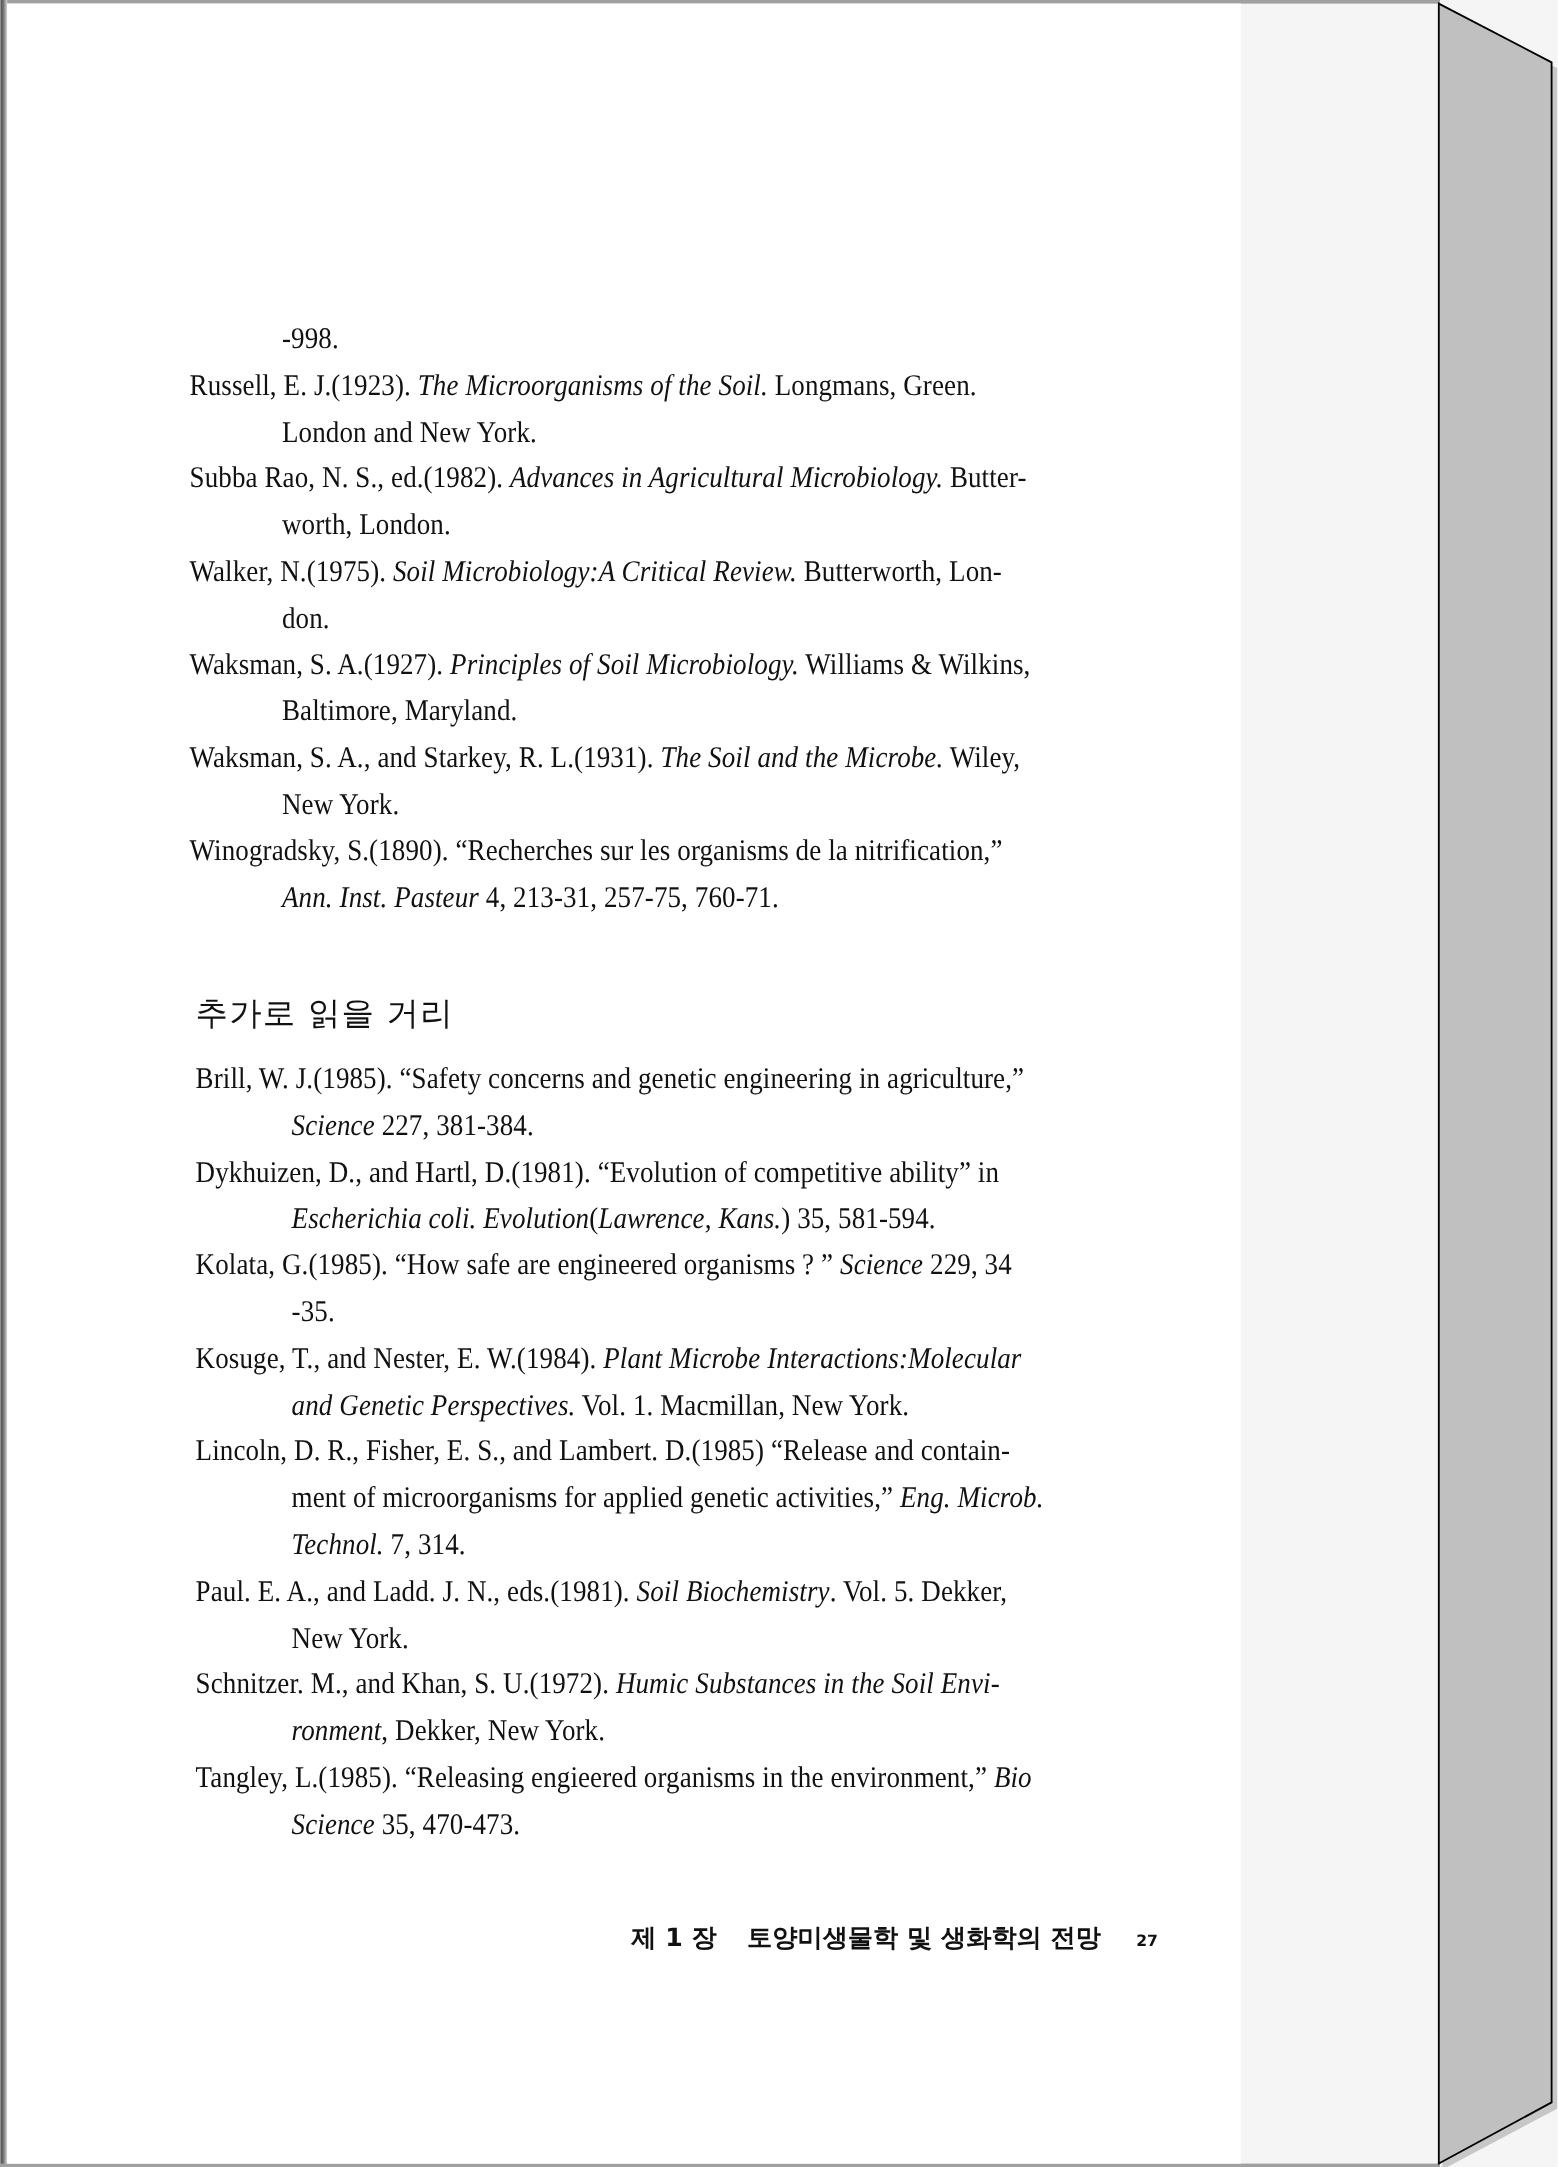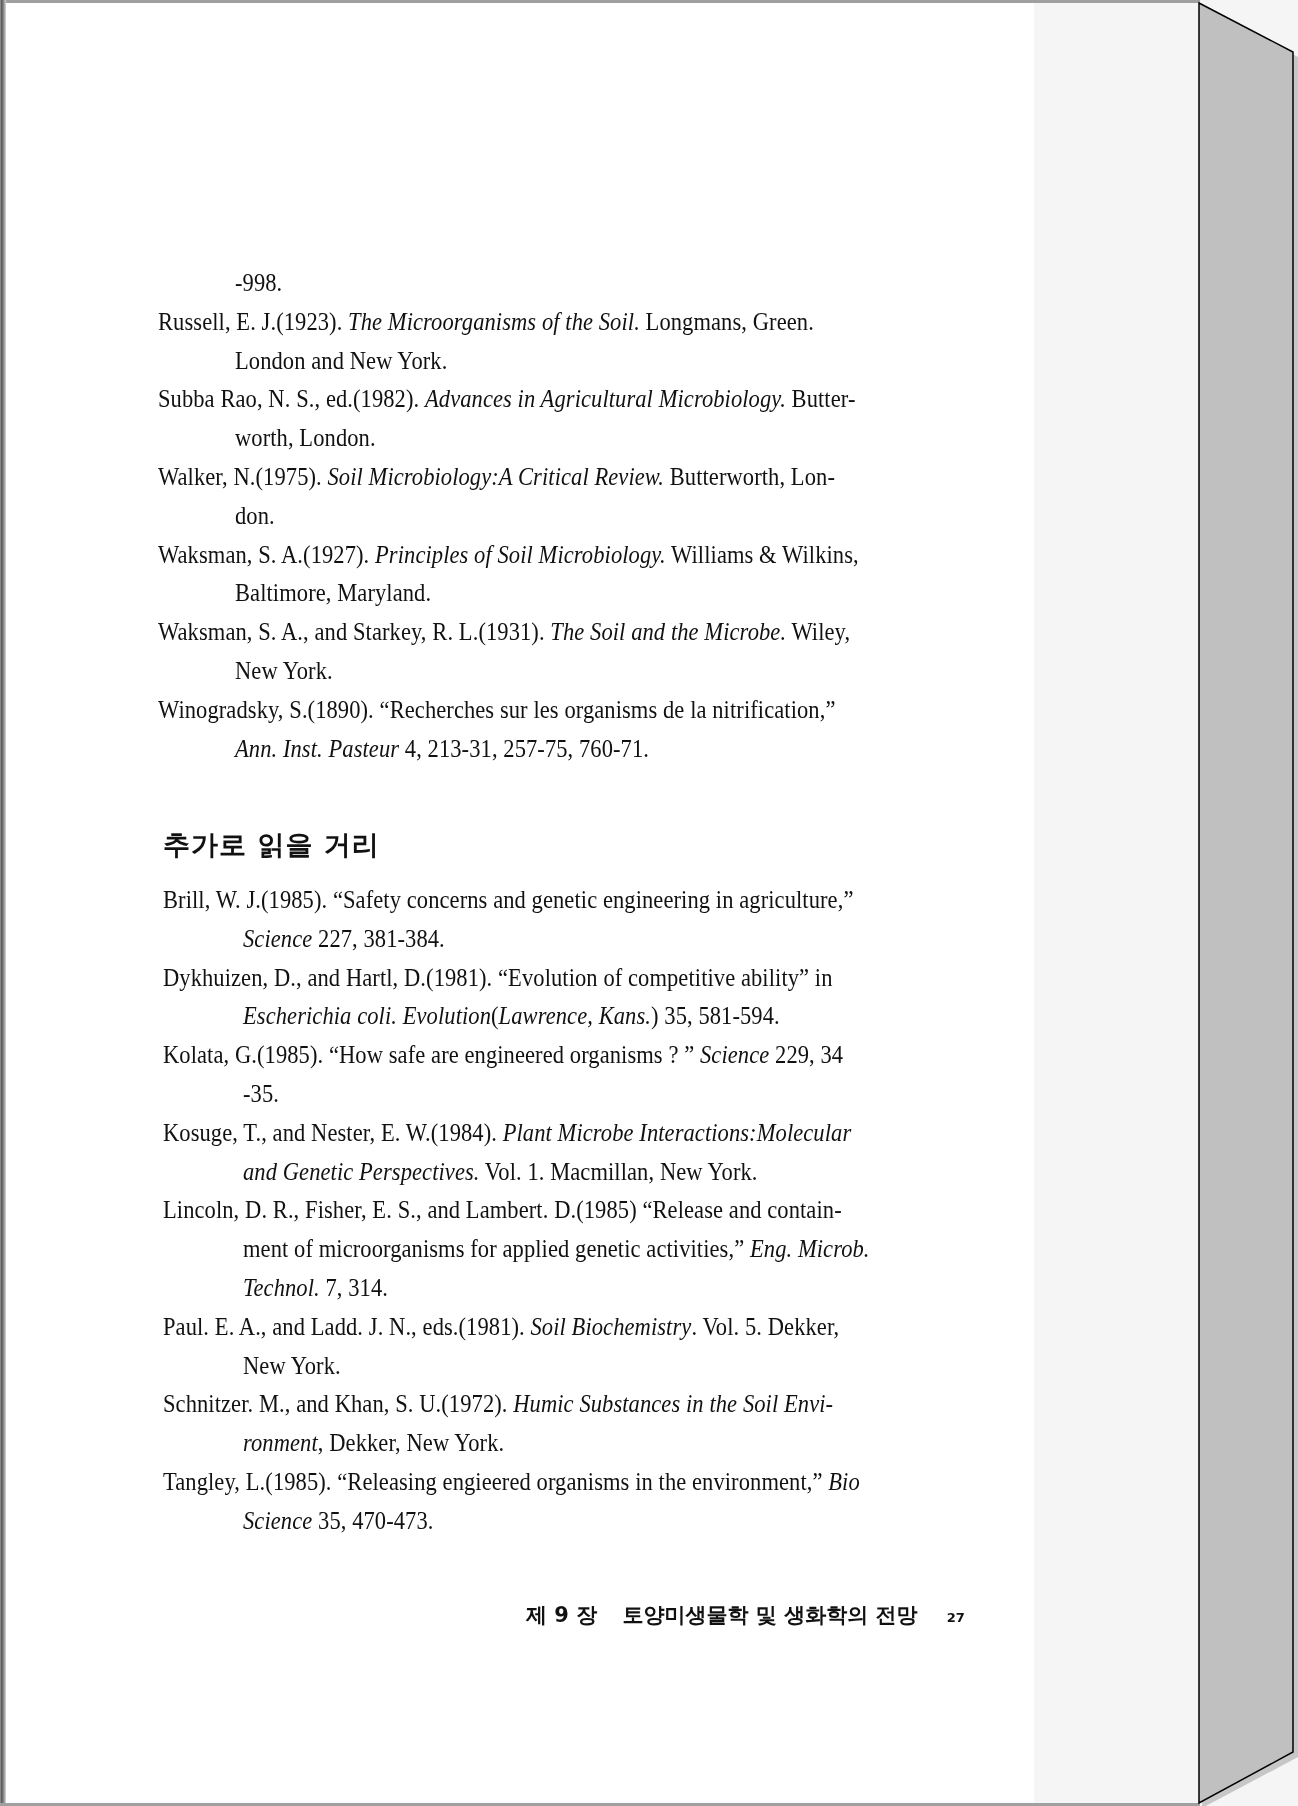--- a/index.html
+++ b/index.html
@@ -18,21 +18,21 @@
     background: #ffffff;
   }
   .spine { position: absolute; left: 0; top: 0; width: 1298px; height: 1806px; pointer-events: none; }
   .line {
     position: absolute; white-space: nowrap; font-size: 25px; line-height: 30px;
     transform: scaleX(0.90); transform-origin: left center; letter-spacing: 0.1px;
   }
   .line i { font-style: italic; }
   .heading {
     position: absolute; left: 157px; top: 825px; font-size: 27px; line-height: 34px;
-    font-family: "DejaVu Sans", sans-serif; font-weight: bold; letter-spacing: 1px;
+    font-family: "DejaVu Sans", sans-serif; font-weight: normal; letter-spacing: 1px;
   }
   .footer {
     position: absolute; top: 1597px; left: 520px; white-space: nowrap;
     font-family: "DejaVu Sans", sans-serif; font-weight: bold; font-size: 21px; line-height: 30px;
   }
   .footer .chap { margin-right: 18px; }
   .footer .num { margin-left: 22px; font-size: 13px; }
 </style>
 </head>
 <body>
@@ -71,21 +71,21 @@
       <div class="line" style="left: 237px; top: 1231.2px;"><span>ment of microorganisms for applied genetic activities,” </span><i>Eng. Microb.</i></div>
       <div class="line" style="left: 237px; top: 1270px;"><i>Technol.</i><span> 7, 314.</span></div>
       <div class="line" style="left: 157px; top: 1308.8px;"><span>Paul. E. A., and Ladd. J. N., eds.(1981). </span><i>Soil Biochemistry</i><span>. Vol. 5. Dekker,</span></div>
       <div class="line" style="left: 237px; top: 1347.6px;"><span>New York.</span></div>
       <div class="line" style="left: 157px; top: 1386.4px;"><span>Schnitzer. M., and Khan, S. U.(1972). </span><i>Humic Substances in the Soil Envi-</i></div>
       <div class="line" style="left: 237px; top: 1425.2px;"><i>ronment</i><span>, Dekker, New York.</span></div>
       <div class="line" style="left: 157px; top: 1464px;"><span>Tangley, L.(1985). “Releasing engieered organisms in the environment,” </span><i>Bio</i></div>
       <div class="line" style="left: 237px; top: 1502.8px;"><i>Science</i><span> 35, 470-473.</span></div>
     </div>
   <div class="footer">
-    <span class="chap">제 9 장</span>
+    <span class="chap">제 1 장</span>
     <span>토양미생물학 및 생화학의 전망</span>
     <span class="num">27</span>
   </div>
 </div>
 
 <svg class="spine" viewBox="0 0 1298 1806">
   <polygon points="1200,3 1296,55 1296,1755 1200,1806" fill="#9a9a9a" opacity="0.5" transform="translate(2,2)"></polygon>
   <polygon points="1199,3 1293,52 1293,1752 1199,1803" fill="#c0c0c0" stroke="#000" stroke-width="1.5"></polygon>
 </svg>
 

